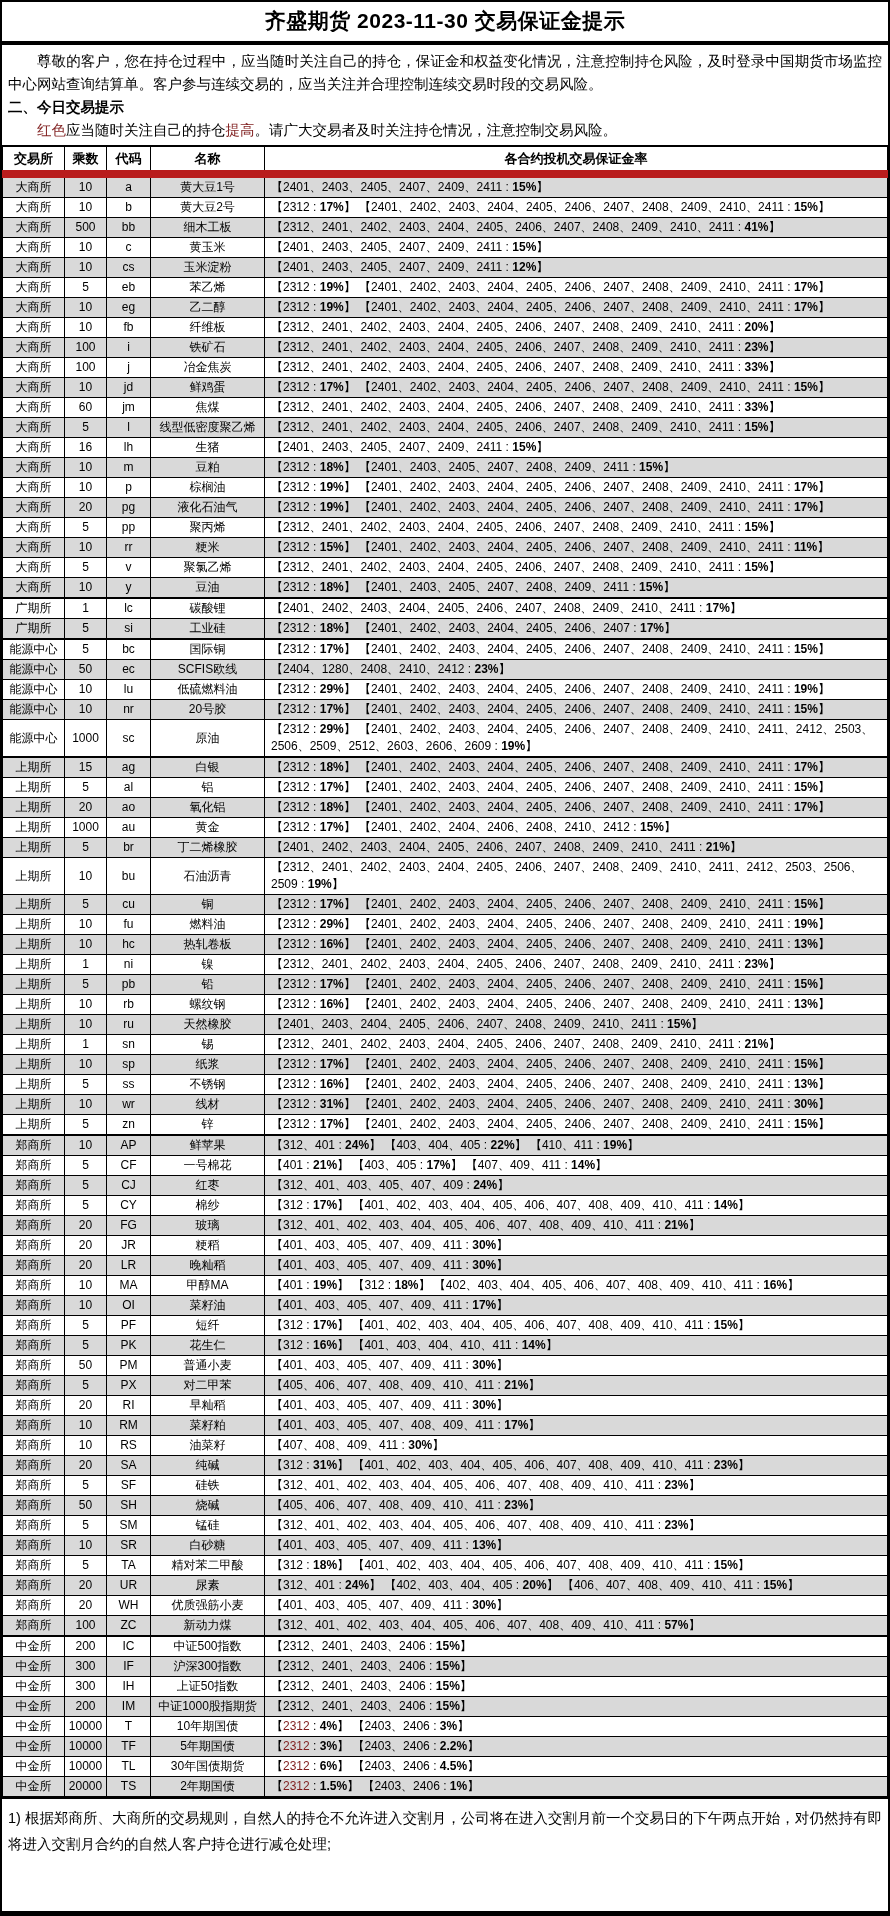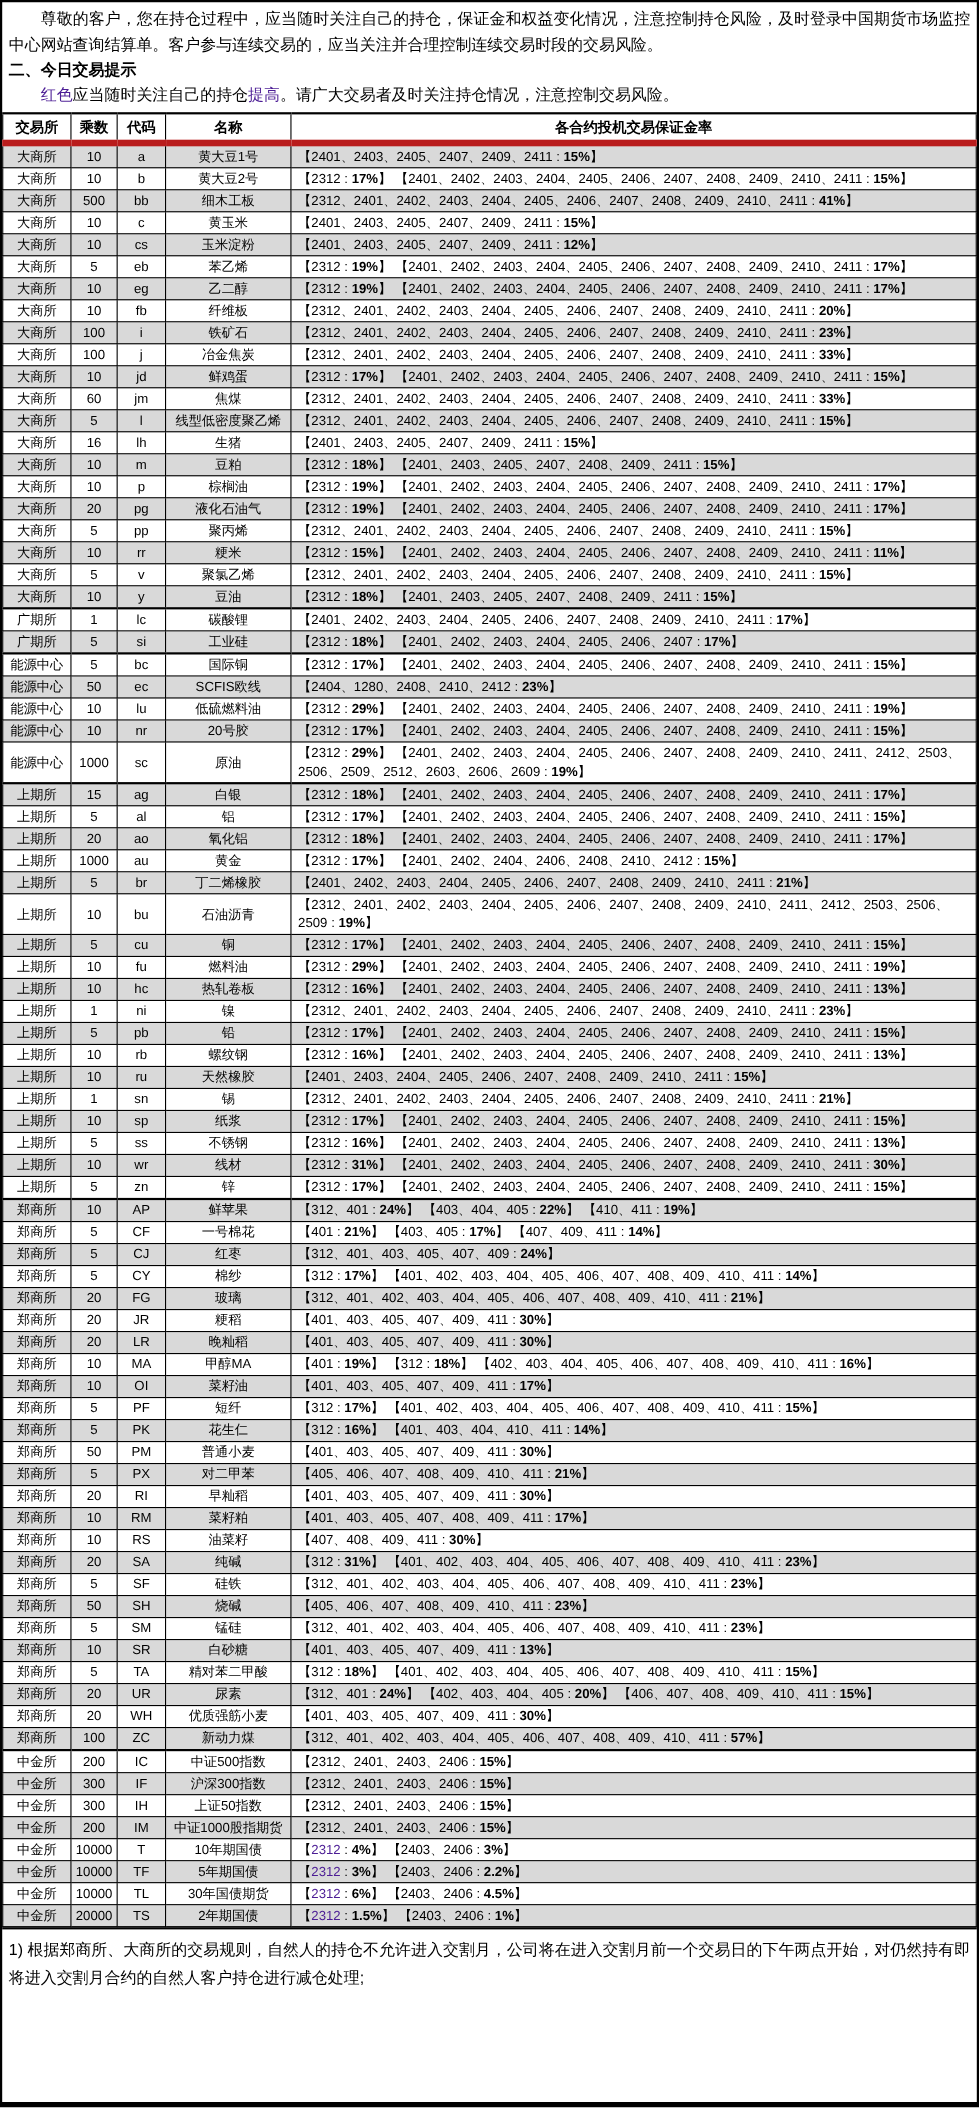--- a/index.html
+++ b/index.html
@@ -27,39 +27,39 @@
     letter-spacing: 0.5px;
   }
   .intro {
     font-size: 14.5px;
     line-height: 23px;
     padding: 5px 6px 3px 6px;
   }
   .intro .heading { font-weight: bold; font-weight: 600; }
   .intro .para { text-indent: 2em; text-align: justify; }
   .intro .sub-line { padding-left: 2em; }
-  .red { color: #4c1d95; }
+  .red { color: #7f1d1d; }
   table.margin-table {
     width: 100%;
     border-collapse: collapse;
     font-size: 12px;
     table-layout: fixed;
   }
   table.margin-table th, table.margin-table td {
     border: 1px solid #000;
     padding: 1px 3px;
     line-height: 17px;
     vertical-align: middle;
   }
   table.margin-table thead th {
     font-weight: bold;
     font-size: 13px;
     text-align: center;
     border-top: 2px solid #000;
-    border-bottom: 6px solid #b91c1c;
+    border-bottom: 8px solid #b91c1c;
     padding: 3px 2px;
     background: #fff;
     margin-top: 28px;
   }
   table.margin-table td { text-align: center; }
   table.margin-table td.val { text-align: left; padding-left: 6px; }
   table.margin-table tr.alt td { background: #d9d9d9; }
   table.margin-table tr.group-start td { border-top: 2px solid #000; }
   table.margin-table td.val b { font-weight: bold; }
   .seg { white-space: normal; }
@@ -69,20 +69,21 @@
     line-height: 26px;
     padding: 6px 6px 10px 6px;
   }
   .notes .note-item { text-align: justify; }
 </style>
 </head>
 <body>
 
 <div class="page">
 
+  <div class="title-bar">齐盛期货 2023-11-30 交易保证金提示</div>
 
   <div class="intro">
     <div class="para">尊敬的客户，您在持仓过程中，应当随时关注自己的持仓，保证金和权益变化情况，注意控制持仓风险，及时登录中国期货市场监控中心网站查询结算单。客户参与连续交易的，应当关注并合理控制连续交易时段的交易风险。</div>
     <div class="heading">二、今日交易提示</div>
     <div class="sub-line"><span class="red">红色</span><span>应当随时关注自己的持仓</span><span class="red">提高</span><span>。请广大交易者及时关注持仓情况，注意控制交易风险。</span></div>
   </div>
 
   <table class="margin-table">
     <colgroup>
       <col style="width:62px">

